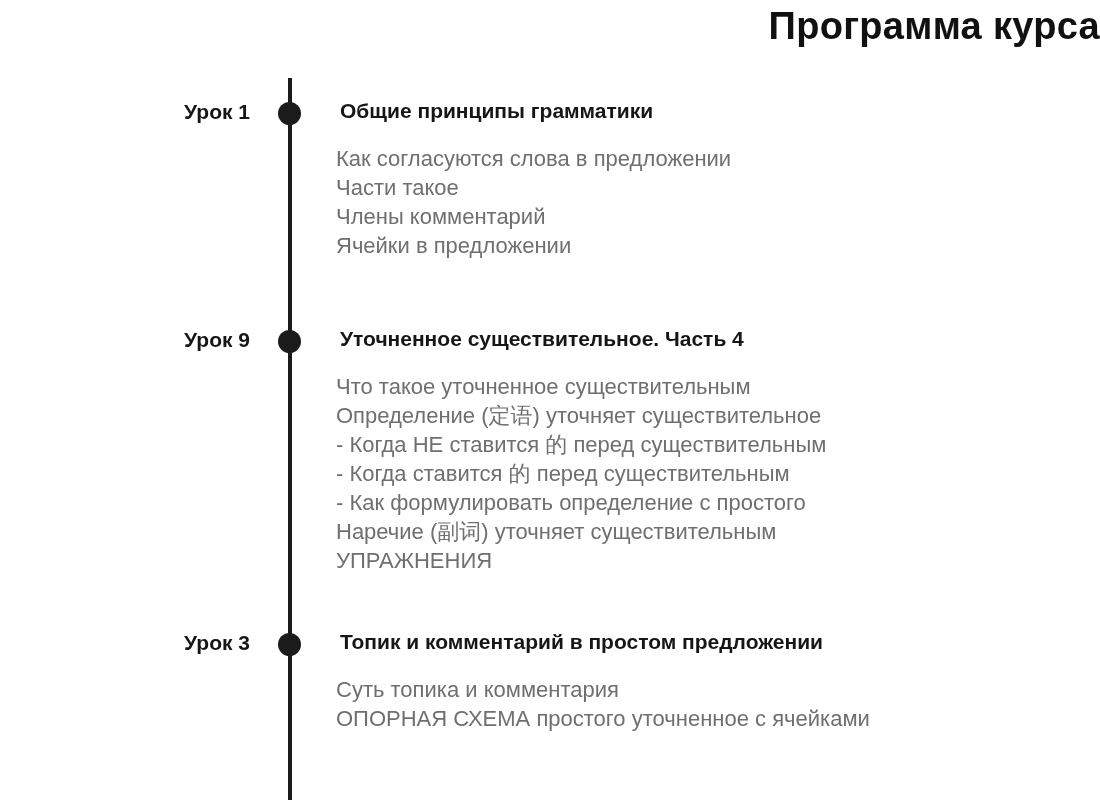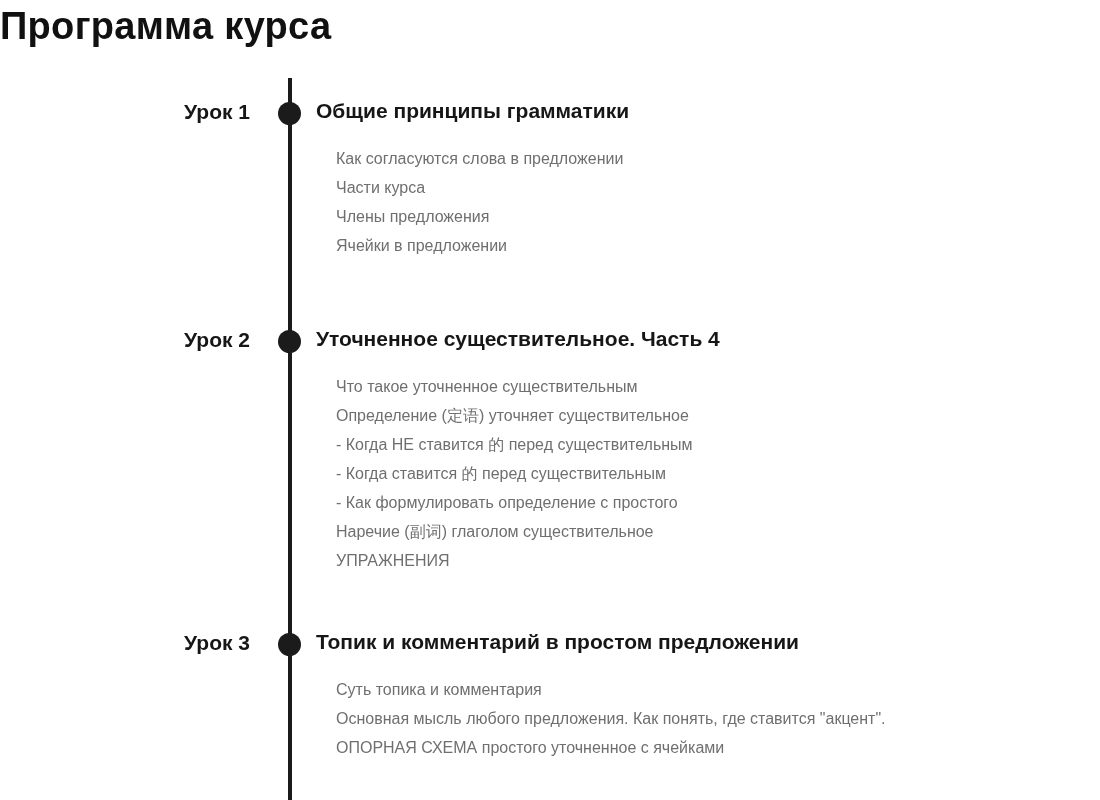--- a/index.html
+++ b/index.html
@@ -16,21 +16,21 @@
     position: relative;
   }
 
   .page {
     position: relative;
     width: 1100px;
     height: 800px;
   }
 
   .page-title {
-    text-align: left;
+    text-align: right;
     font-size: 38px;
     font-weight: bold;
     color: #111111;
     letter-spacing: 0.3px;
     margin: 0;
     padding-top: 6px;
     line-height: 1.1;
   }
 
   
@@ -77,40 +77,40 @@
     left: 278px;
     top: 6px;
     width: 23px;
     height: 23px;
     border-radius: 50%;
     background: #1b1b1b;
   }
 
   .lesson-title {
     position: absolute;
-    left: 316px;
+    left: 340px;
     top: 0px;
     font-size: 21px;
     font-weight: bold;
     color: #161616;
     line-height: 30px;
     white-space: nowrap;
   }
 
   .lesson-items {
     margin: 0;
     padding: 0;
     list-style: none;
     position: relative;
     padding-left: 336px;
     padding-top: 14px;
   }
 
   .lesson-items li {
-    font-size: 16px;
+    font-size: 22px;
     color: #6f6f6f;
     line-height: 29px;
     white-space: nowrap;
   }
 
   .gap-1 { height: 64px; }
   .gap-2 { height: 52px; }
 </style>
 </head>
 <body>
@@ -124,54 +124,53 @@
   <div class="lessons">
 
     <div class="lesson">
       <div class="lesson-head">
         <div class="lesson-label">Урок 1</div>
         <div class="lesson-dot"></div>
         <div class="lesson-title">Общие принципы грамматики</div>
       </div>
       <ul class="lesson-items">
         <li>Как согласуются слова в предложении</li>
-        <li>Части курса</li>
-        <li>Члены предложения</li>
+        <li>Части такое</li>
+        <li>Члены комментарий</li>
         <li>Ячейки в предложении</li>
       </ul>
     </div>
 
     <div class="gap-1"></div>
 
     <div class="lesson">
       <div class="lesson-head">
-        <div class="lesson-label">Урок 2</div>
+        <div class="lesson-label">Урок 9</div>
         <div class="lesson-dot"></div>
         <div class="lesson-title">Уточненное существительное. Часть 4</div>
       </div>
       <ul class="lesson-items">
         <li>Что такое уточненное существительным</li>
         <li>Определение (定语) уточняет существительное</li>
         <li> - Когда НЕ ставится 的 перед существительным</li>
         <li> - Когда ставится 的 перед существительным</li>
         <li> - Как формулировать определение с простого</li>
-        <li>Наречие (副词) глаголом существительное</li>
+        <li>Наречие (副词) уточняет существительным</li>
         <li>УПРАЖНЕНИЯ</li>
       </ul>
     </div>
 
     <div class="gap-2"></div>
 
     <div class="lesson">
       <div class="lesson-head">
         <div class="lesson-label">Урок 3</div>
         <div class="lesson-dot"></div>
         <div class="lesson-title">Топик и комментарий в простом предложении</div>
       </div>
       <ul class="lesson-items">
         <li>Суть топика и комментария</li>
-        <li>Основная мысль любого предложения. Как понять, где ставится "акцент".</li>
         <li>ОПОРНАЯ СХЕМА простого уточненное с ячейками</li>
       </ul>
     </div>
 
   </div>
 </div>
 
 </body></html>

